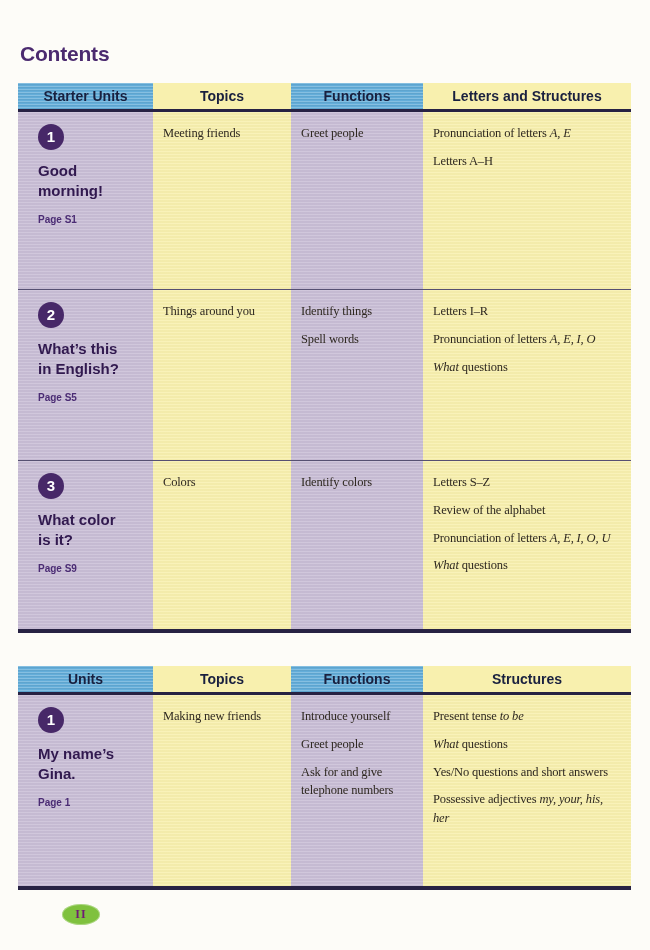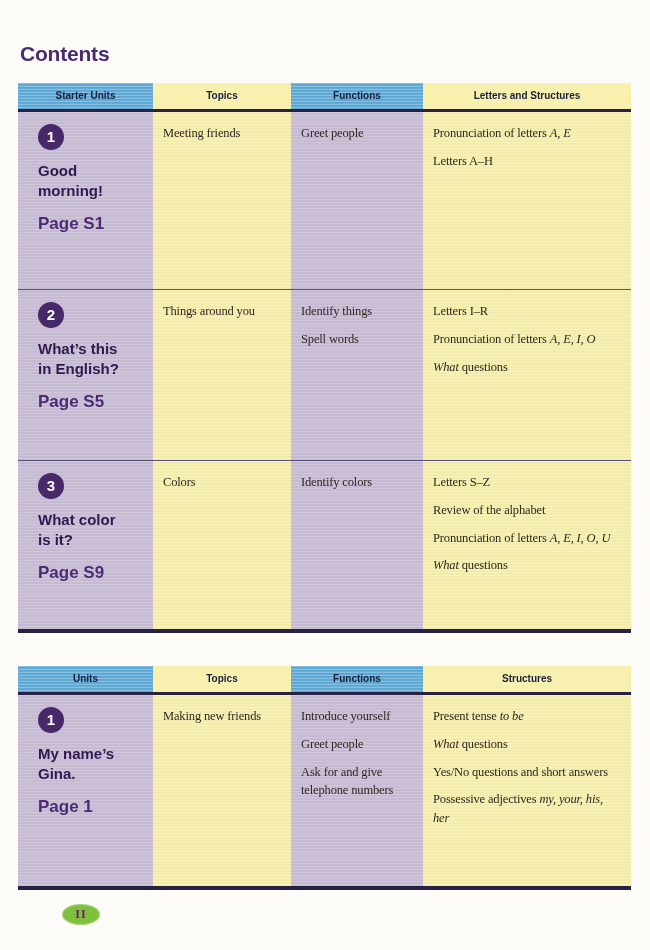--- a/index.html
+++ b/index.html
@@ -20,21 +20,21 @@
   .toc-table.first{margin-top:17px;}
   .toc-table.second{margin-top:33px;}
   .thead,.trow{
     display:grid;
     grid-template-columns:135px 138px 132px 208px;
     box-sizing:border-box;
   }
   .thead{border-bottom:3px solid var(--border-dark,#272243);}
   .th{
     height:26px;line-height:26px;
-    text-align:center;font-weight:bold;font-size:10px;
+    text-align:center;font-weight:bold;font-size:14px;
     color:var(--header-text,#19203f);
   }
   .thead .c0,.thead .c2{background:var(--header-blue,#63add9);
     background-image:repeating-linear-gradient(180deg,rgba(255,255,255,.22) 0 1px,rgba(0,0,0,.05) 1px 2px,transparent 2px 3px);}
   .thead .c1,.thead .c3{background:var(--band-yellow,#f8f0ae);}
   .tbody{border-bottom:4px solid var(--border-dark,#272243);}
   .trow + .trow{border-top:1px solid var(--row-divider,#565072);}
   .cell{box-sizing:border-box;
     background-image:repeating-linear-gradient(180deg,rgba(255,255,255,.14) 0 1px,rgba(0,0,0,.02) 1px 3px);}
   .c0.cell,.c2.cell{background-color:var(--band-purple,#c9bed6);}
@@ -48,21 +48,21 @@
     width:26px;height:26px;border-radius:50%;
     background:var(--unit-circle,#472868);
     color:#fff;font-weight:bold;font-size:15px;
     text-align:center;line-height:26px;
   }
   .unit-title{
     margin-top:11px;font-size:15px;font-weight:bold;line-height:1.35;
     color:var(--unit-title,#31194f);
   }
   .unit-page{
-    margin-top:12px;font-size:17px;font-weight:bold;
+    margin-top:12px;font-size:10px;font-weight:bold;
     color:var(--unit-page,#4b2c74);
   }
   .text-cell{
     padding:12px 12px 0 10px;
     font-family:"Liberation Serif","DejaVu Serif",serif;
     font-size:12.5px;letter-spacing:-0.15px;
     color:var(--body-text,#2e2820);
   }
   .entry{margin-bottom:9px;line-height:1.5;}
   .entry i{font-style:italic;}

